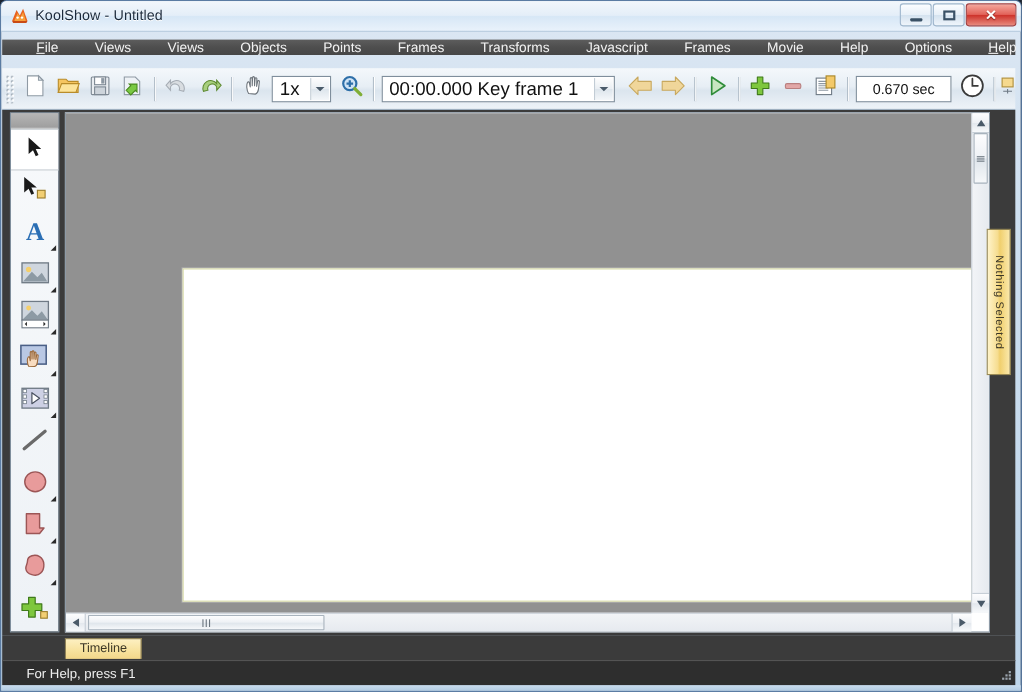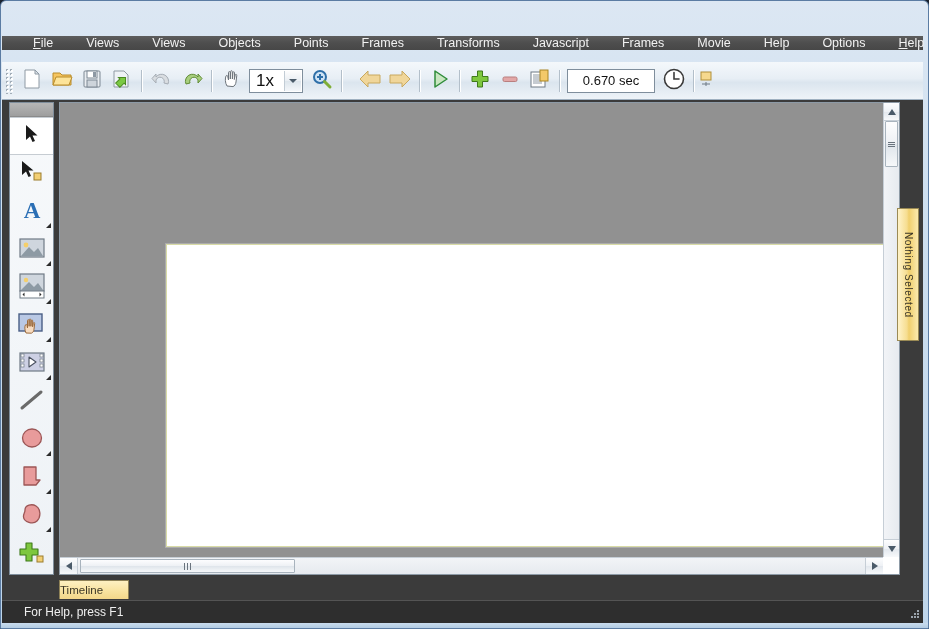--- a/index.html
+++ b/index.html
@@ -191,21 +191,21 @@
   
   .tabstrip{
     position:absolute;left:1px;top:577px;width:921px;height:22px;
     background:#3b3b3b;
   }
   .tltab{
     position:absolute;left:57px;top:2px;width:70px;height:19px;
     background:linear-gradient(180deg,#fdf0c2 0%,#f8e3a0 55%,#f3d789 100%);
     border:1px solid #8f8257;border-bottom:none;
     box-sizing:border-box;
-    display:flex;align-items:center;justify-content:flex-start;
+    display:flex;align-items:center;justify-content:center;
     font-size:11.5px;color:#3c3726;
   }
   
   .statusbar{
     position:absolute;left:1px;top:599px;width:921px;height:23px;
     background:#2e2e2e;
     border-top:1px solid #545454;
     box-sizing:border-box;
     display:flex;align-items:center;
   }
@@ -216,20 +216,43 @@
   .botedge{
     position:absolute;left:0;top:622px;width:929px;height:7px;
     background:linear-gradient(180deg,#c9dcee,#a9c5de);
   }
 </style>
 </head>
 <body>
 
 <div class="app">
 
+  <div class="titlebar">
+    <span class="title-icon">
+      <svg width="18" height="18" viewBox="0 0 18 18">
+        <path d="M2 13 L6 3 L9 8 L12 2 L16 13 Z" fill="#e8621f"></path>
+        <path d="M4 13 L7 6 L9.5 10 L12 5 L14.5 13 Z" fill="#f7a13c"></path>
+        <circle cx="7" cy="10" r="1.1" fill="#ffffff"></circle>
+        <circle cx="11" cy="10" r="1.1" fill="#ffffff"></circle>
+        <path d="M2 13 L16 13 L15 15 L3 15 Z" fill="#c94a14"></path>
+      </svg>
+    </span>
+    <span class="title-text">KoolShow - Untitled</span>
+    <div class="winbtns">
+      <div class="wbtn">
+        <span class="g min-g"></span>
+      </div>
+      <div class="wbtn">
+        <span class="g max-g"></span>
+      </div>
+      <div class="wbtn close">
+        <span class="g close-g">✕</span>
+      </div>
+    </div>
+  </div>
 
   <div class="menubar">
     <div class="mgrip"></div>
     <div class="menuitem"><u>F</u>ile</div>
     <div class="menuitem">Views</div>
     <div class="menuitem">Views</div>
     <div class="menuitem">Objects</div>
     <div class="menuitem">Points</div>
     <div class="menuitem">Frames</div>
     <div class="menuitem">Transforms</div>
@@ -322,20 +345,26 @@
         <svg width="22" height="22" viewBox="0 0 22 22">
           <circle cx="9" cy="9" r="6" fill="#cfe3f5" stroke="#2e6fa8" stroke-width="2"></circle>
           <path d="M9 6 V12 M6 9 H12" stroke="#2e6fa8" stroke-width="2"></path>
           <path d="M13.5 13.5 L19 19" stroke="#7fae36" stroke-width="3" stroke-linecap="round"></path>
         </svg>
       </span>
     </div>
 
     <div class="tsep"></div>
 
+    <div class="combo timecombo">
+      <span class="val">00:00.000  Key frame 1</span>
+      <span class="arrowbox">
+        <span class="caret"></span>
+      </span>
+    </div>
 
     <div class="tbtn" style="margin-left:8px">
       <span>
         <svg width="24" height="22" viewBox="0 0 24 22">
           <path d="M10 3 L10 7 L22 7 L22 15 L10 15 L10 19 L2 11 Z" fill="#f0d69a" stroke="#c8a85e" stroke-width="1" stroke-linejoin="round"></path>
         </svg>
       </span>
     </div>
     <div class="tbtn">
       <span>

